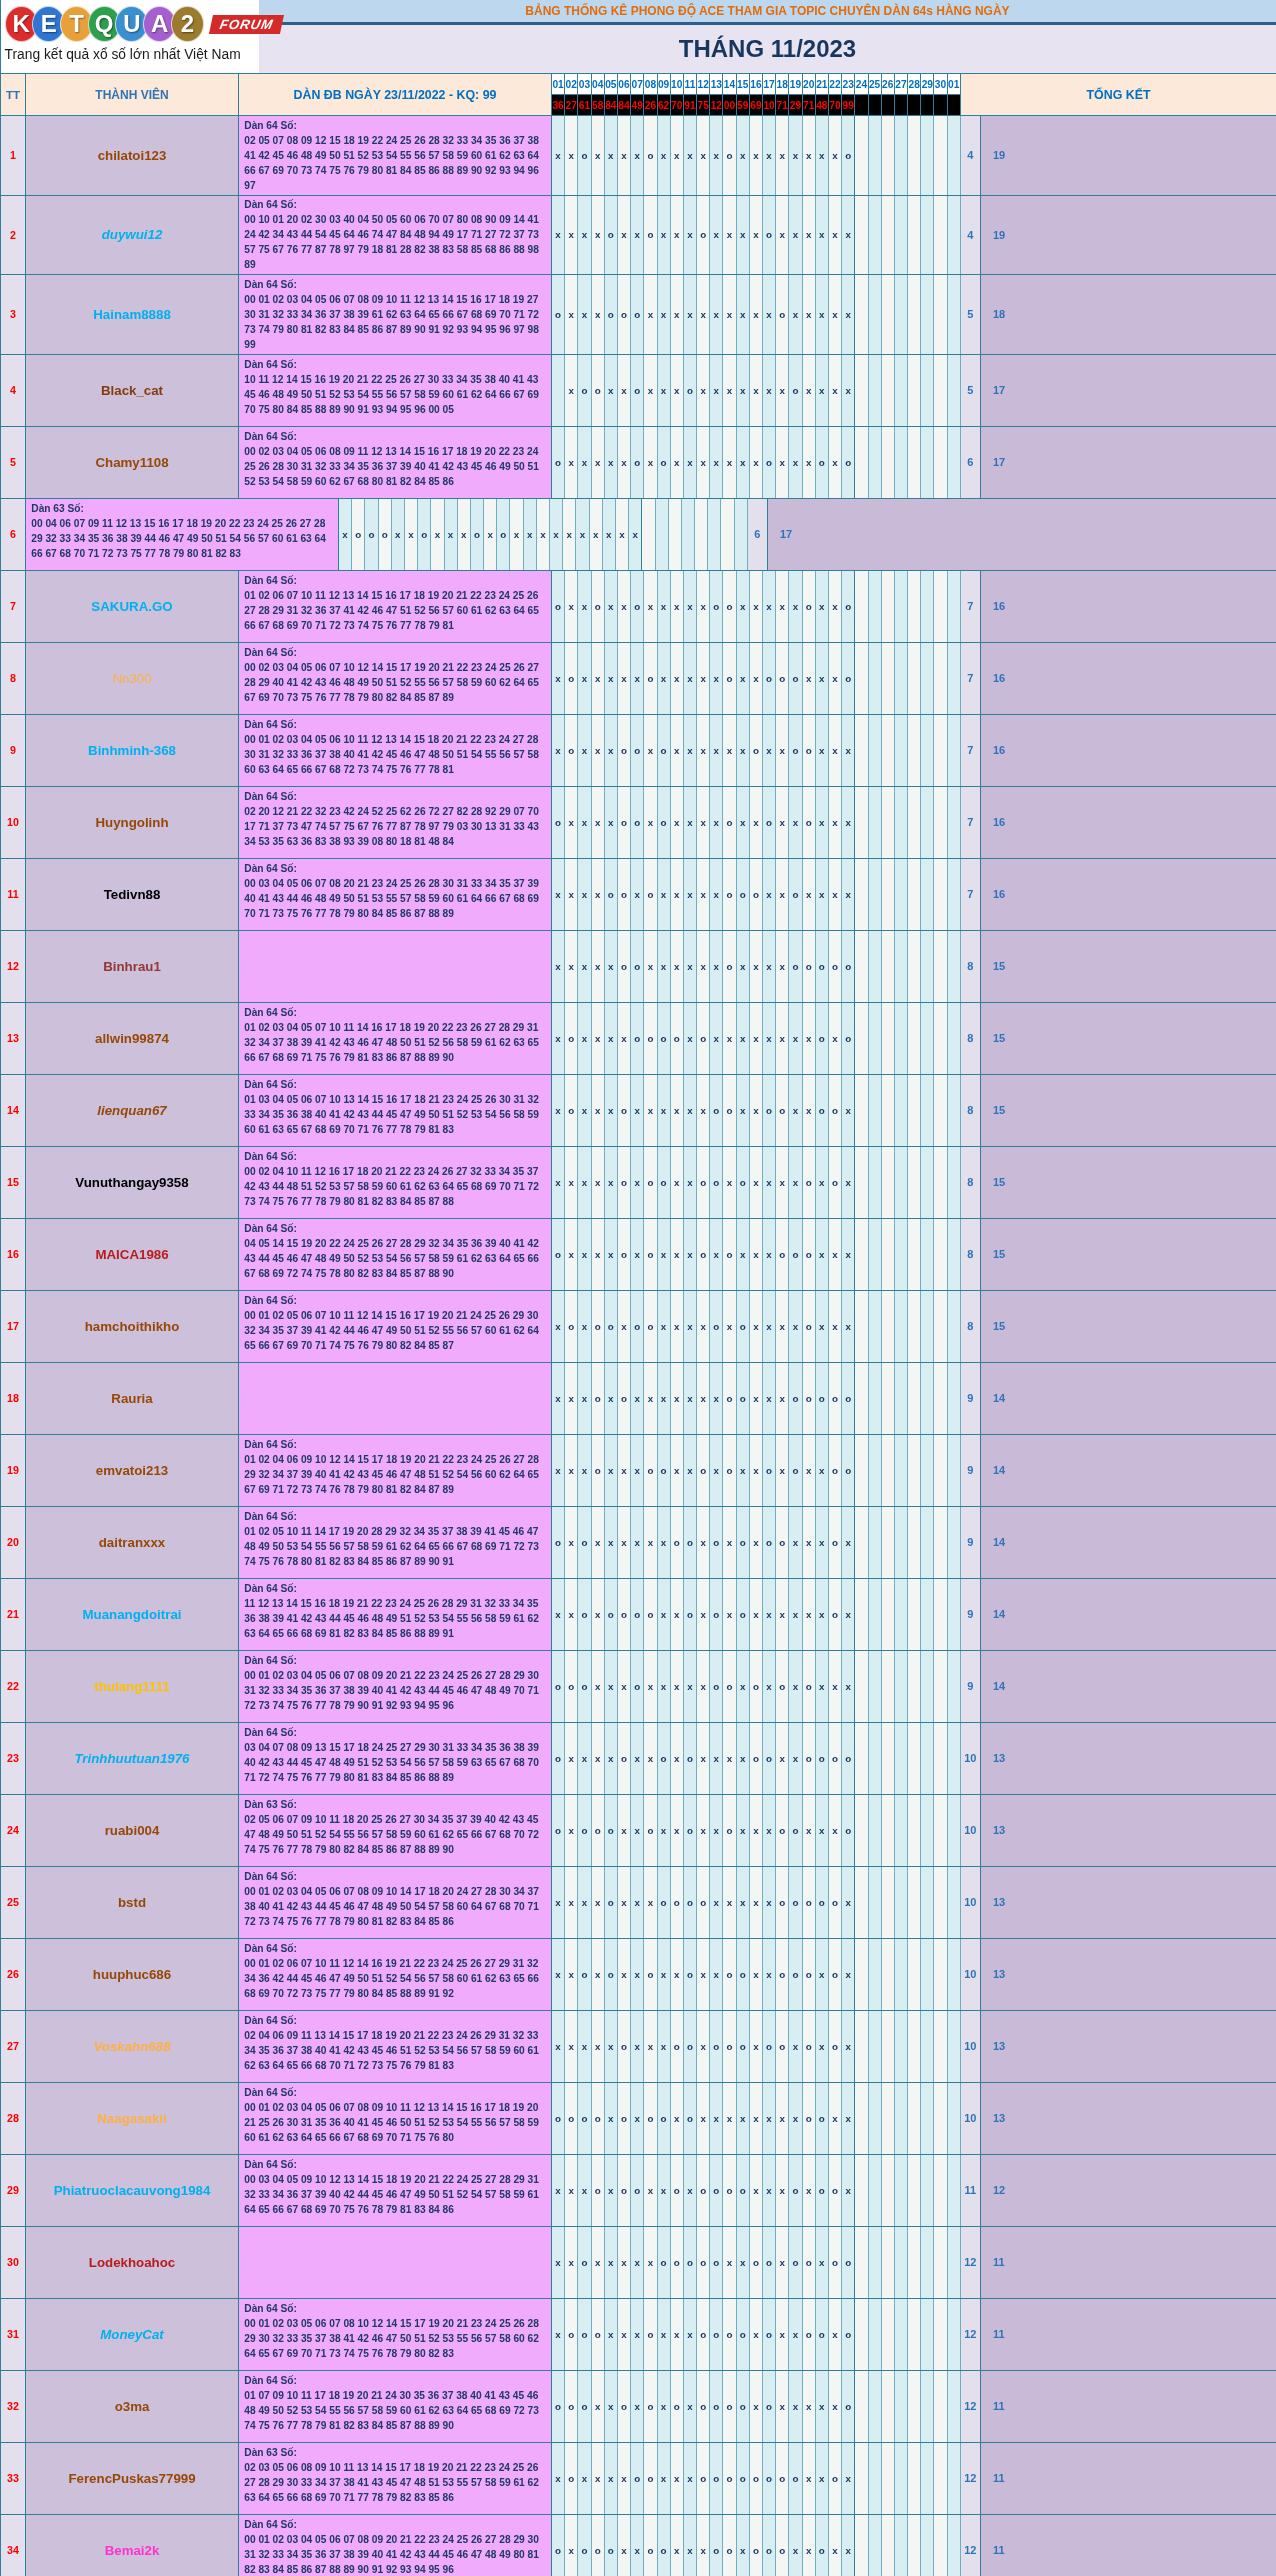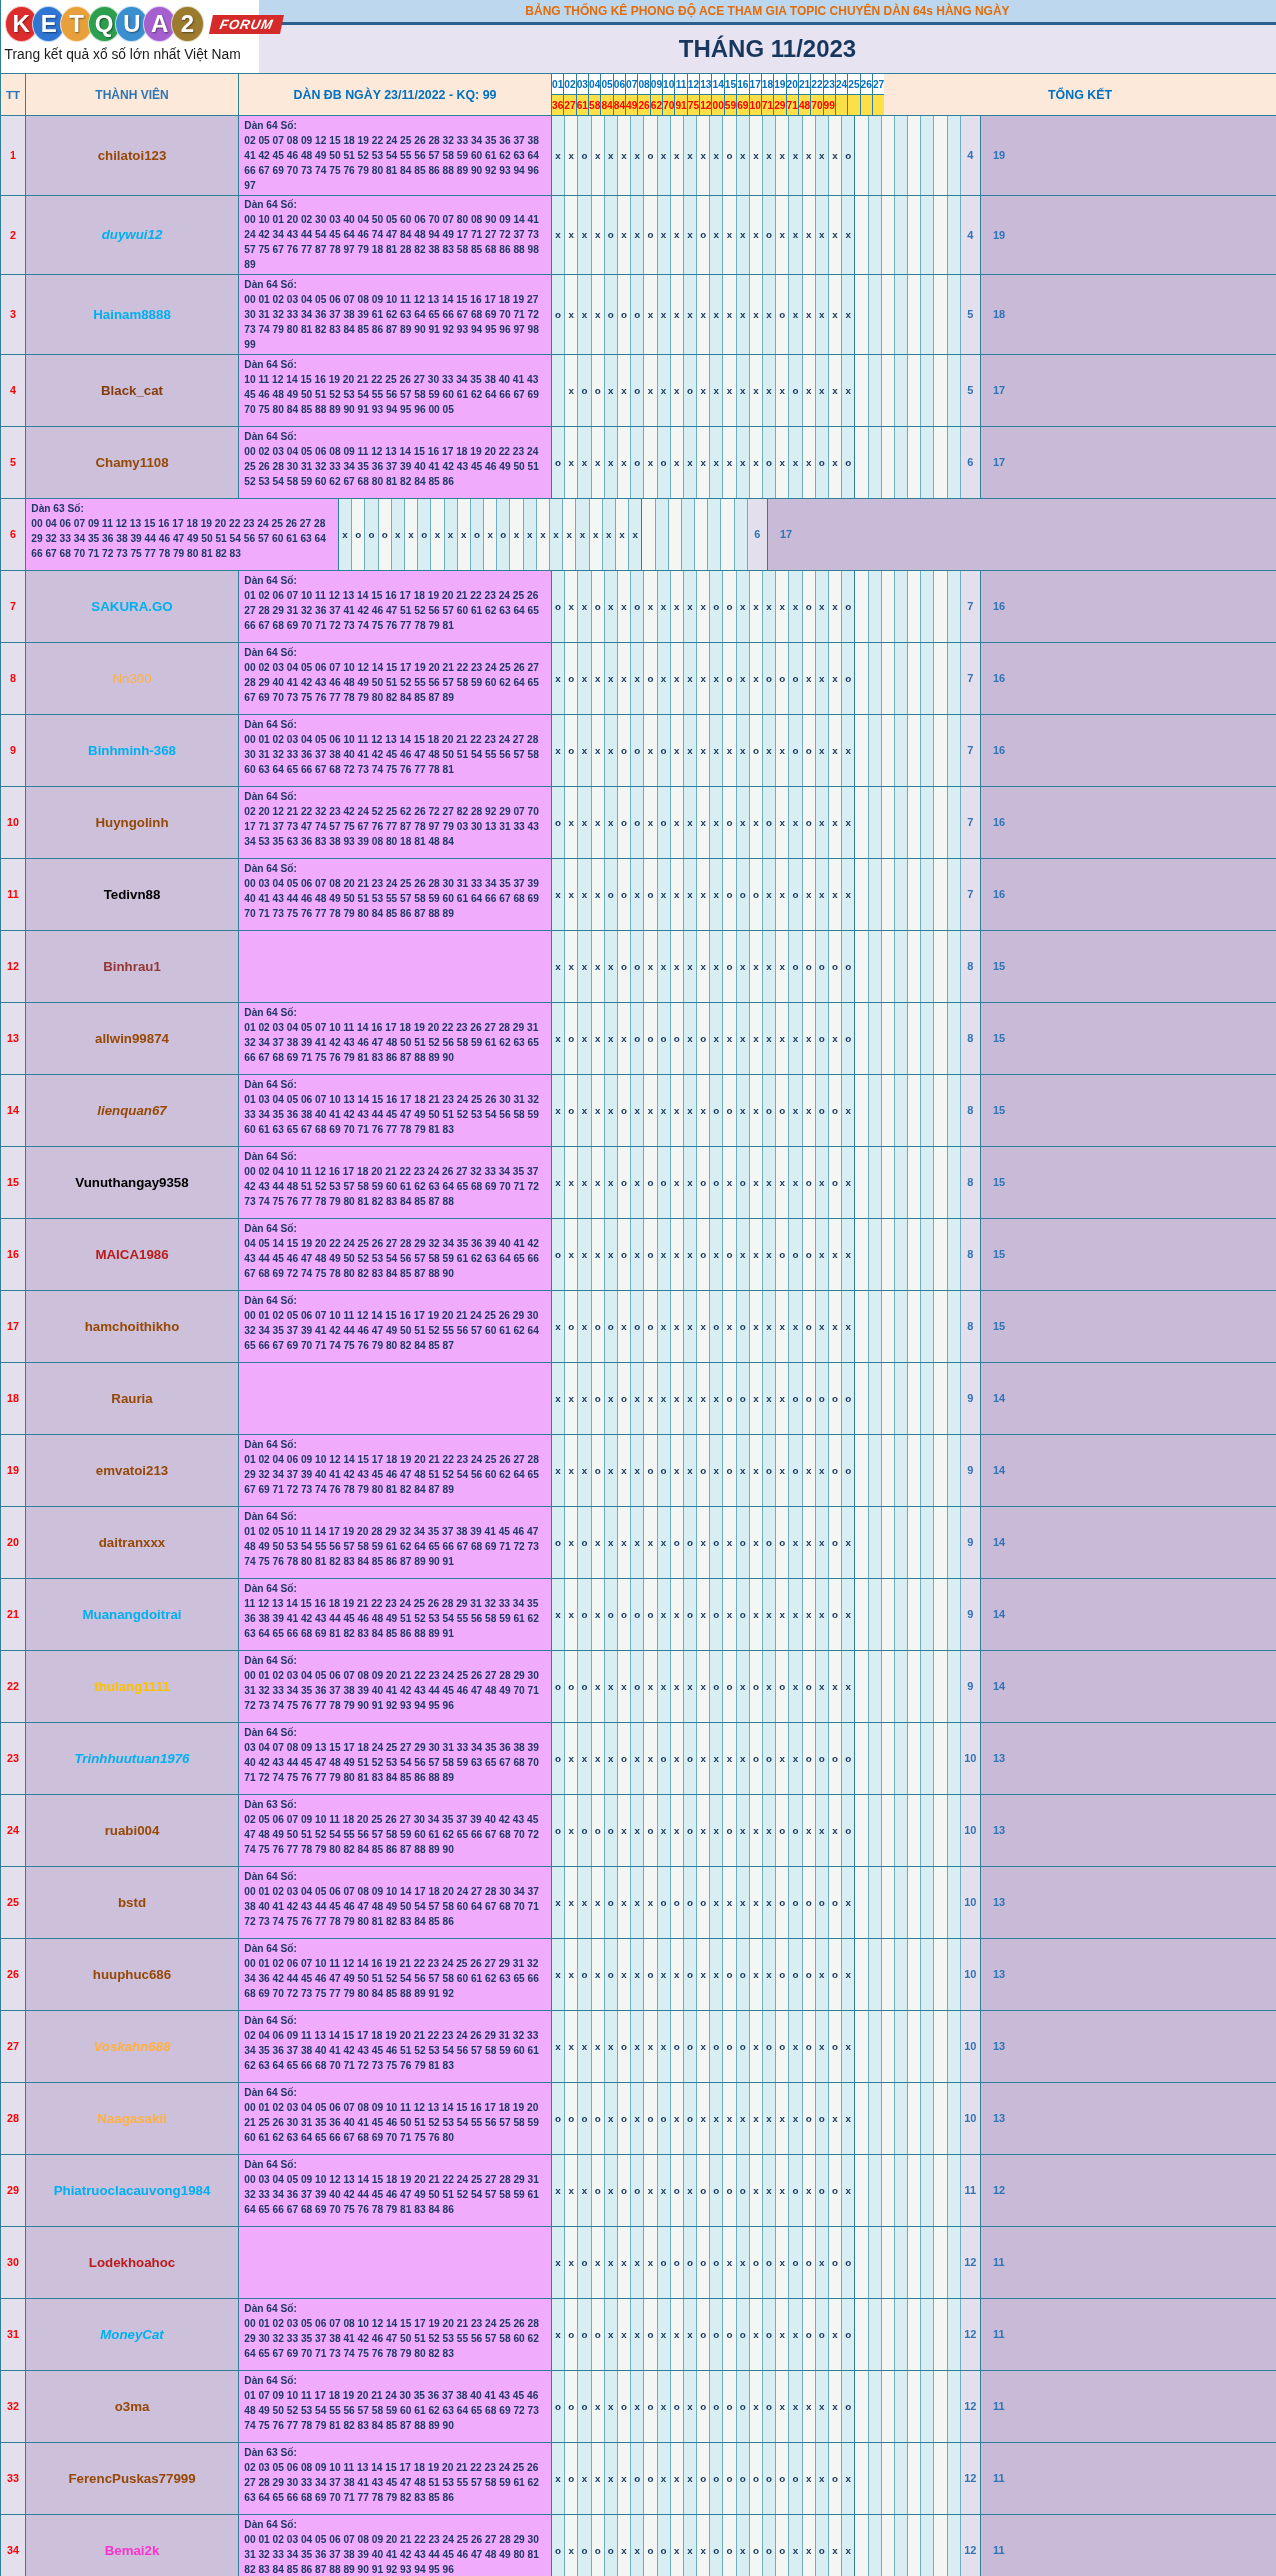--- a/index.html
+++ b/index.html
@@ -25,25 +25,25 @@
   .month { flex:1; background:#E7E3F0; display:flex; align-items:center; justify-content:center;
            font-size:24px; font-weight:bold; color:#17375E; }
 
   
   .colhead { display:flex; height:43px; border-top:1.8px solid #2F7F99; border-bottom:1.8px solid #2F7F99; }
   .ch { background:#FDE9D9; display:flex; align-items:center; justify-content:center;
         font-weight:bold; color:#2E75B6; border-right:1.8px solid #2F7F99; }
   .ch-tt { width:25px; font-size:11.6px; }
   .ch-member { width:213px; font-size:12px; }
   .ch-dan { width:313px; font-size:12.4px; color:#0070C0; }
-  .days-header { width:332px; display:flex; }
+  .days-header { width:409px; display:flex; }
   .day-col { flex:1; display:flex; flex-direction:column; border-right:0.9px solid #2F7F99; }
   .day-num { flex:1; background:#fff; color:#0070C0; font-weight:bold; font-size:10.2px;
              display:flex; align-items:center; justify-content:center; border-bottom:0.9px solid #2F7F99; }
-  .day-kq { flex:1; background:#fde047; color:#FF0000; font-weight:bold; font-size:10.2px;
+  .day-kq { flex:1; background:#000000; color:#FF0000; font-weight:bold; font-size:10.2px;
             display:flex; align-items:center; justify-content:center; }
   .ch-total { flex:1; font-size:12.4px; color:#0070C0; border-right:none; }
 
   
   .row { display:flex; border-bottom:1.8px solid #2F7F99; min-height:72px; }
   .c-tt { width:25px; background:#E4DFEC; color:#FF0000; font-weight:bold; font-size:10.7px;
           display:flex; align-items:center; justify-content:center; border-right:1.8px solid #2F7F99; }
   .c-name { width:213px; background:#CCC0DA; display:flex; align-items:center; justify-content:center;
             text-align:center; font-size:13.3px; font-weight:bold; border-right:1.8px solid #2F7F99; padding:1.8px; }
   .c-nums { width:313px; background:#f0abfc; border-right:1.8px solid #2F7F99; padding:1.8px 5.3px;

